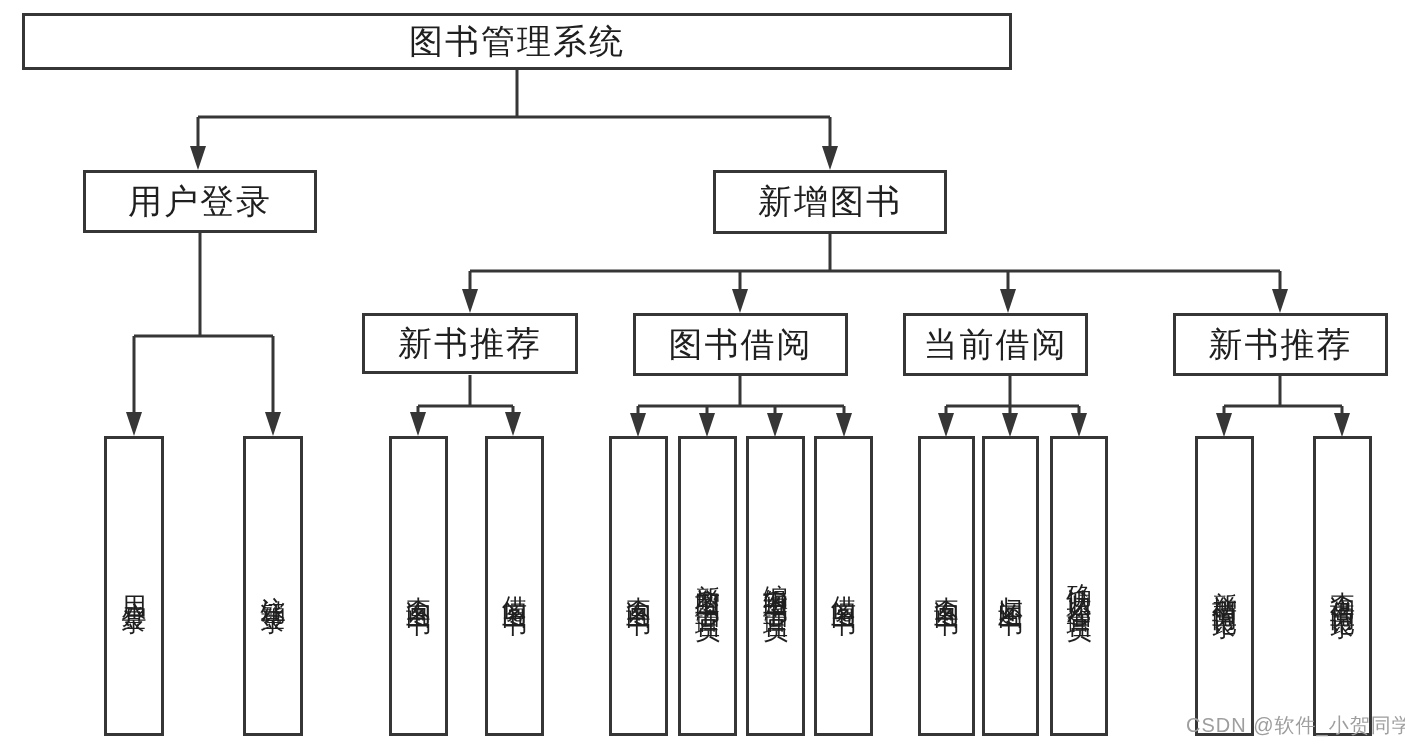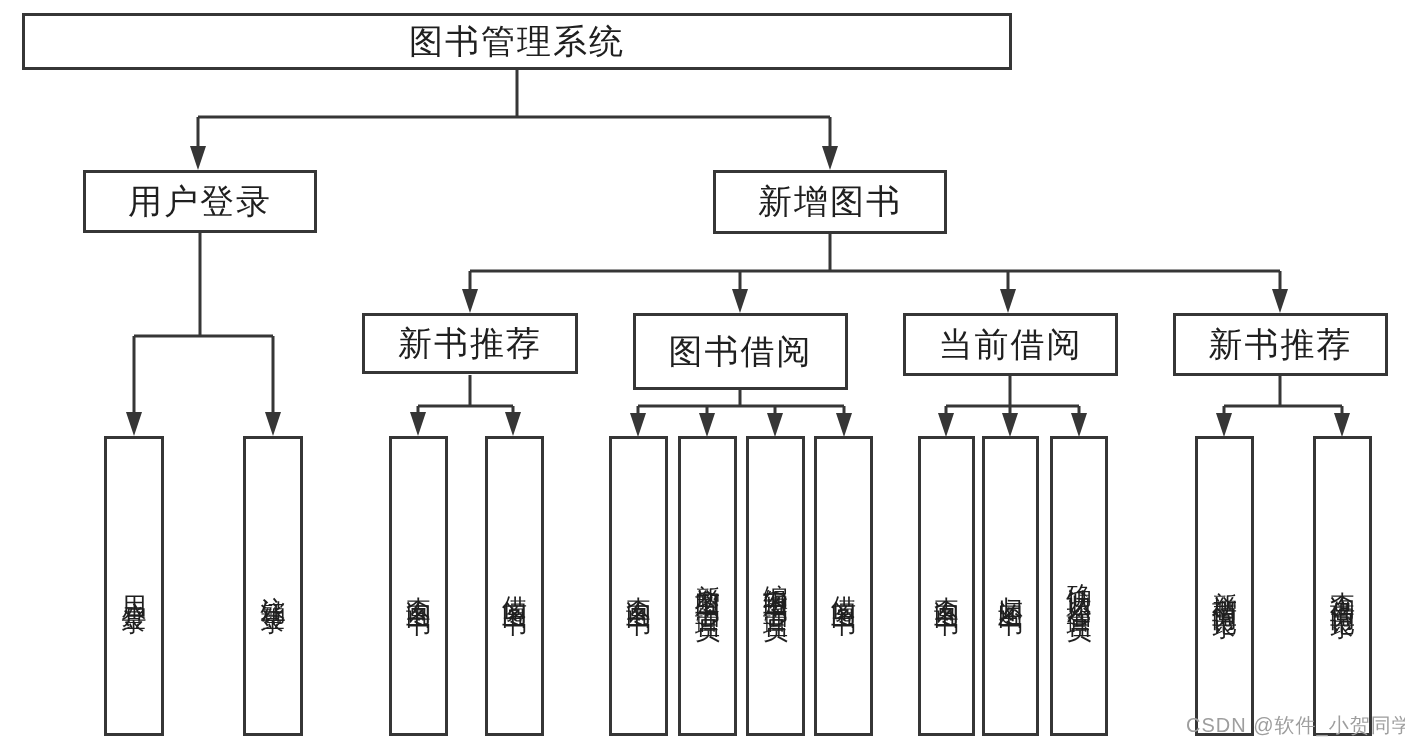--- a/index.html
+++ b/index.html
@@ -90,24 +90,24 @@
   <div class="box" style="left:83px;top:170px;width:234px;height:63px">
     <span class="hlabel">用户登录</span>
   </div>
   <div class="box" style="left:713px;top:170px;width:234px;height:64px">
     <span class="hlabel">新增图书</span>
   </div>
 
   <div class="box" style="left:362px;top:313px;width:216px;height:61px">
     <span class="hlabel">新书推荐</span>
   </div>
-  <div class="box" style="left:633px;top:313px;width:215px;height:77px">
+  <div class="box" style="left:633px;top:313px;width:215px;height:63px">
     <span class="hlabel">图书借阅</span>
   </div>
-  <div class="box" style="left:903px;top:313px;width:215px;height:63px">
+  <div class="box" style="left:903px;top:313px;width:185px;height:63px">
     <span class="hlabel">当前借阅</span>
   </div>
   <div class="box" style="left:1173px;top:313px;width:215px;height:63px">
     <span class="hlabel">新书推荐</span>
   </div>
 
   <div class="box" style="left:104px;top:436px;width:60px;height:300px">
     <span class="vtext">用户登录</span>
   </div>
   <div class="box" style="left:243px;top:436px;width:60px;height:300px">

